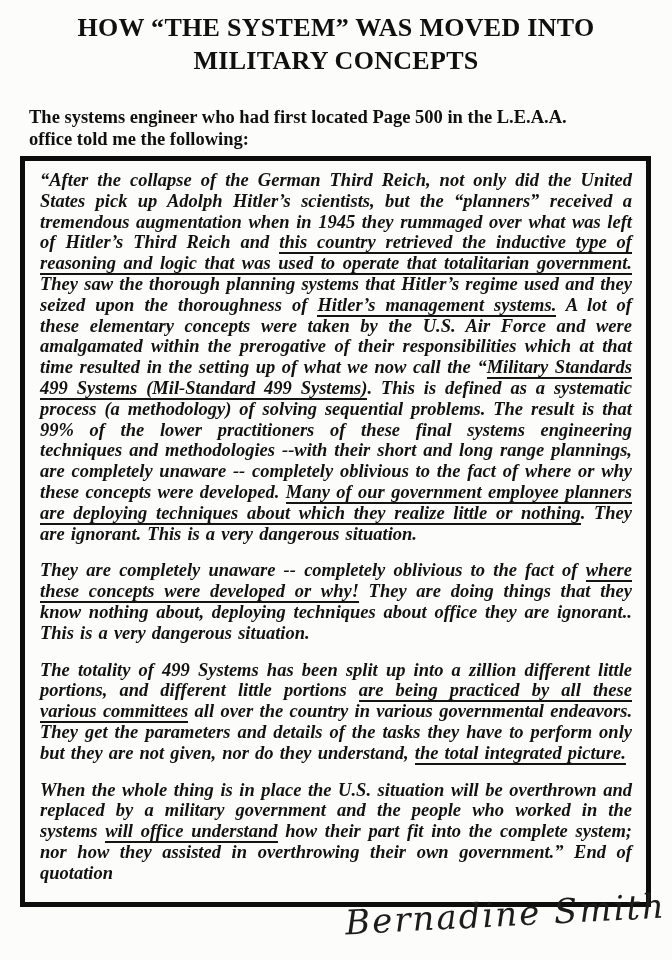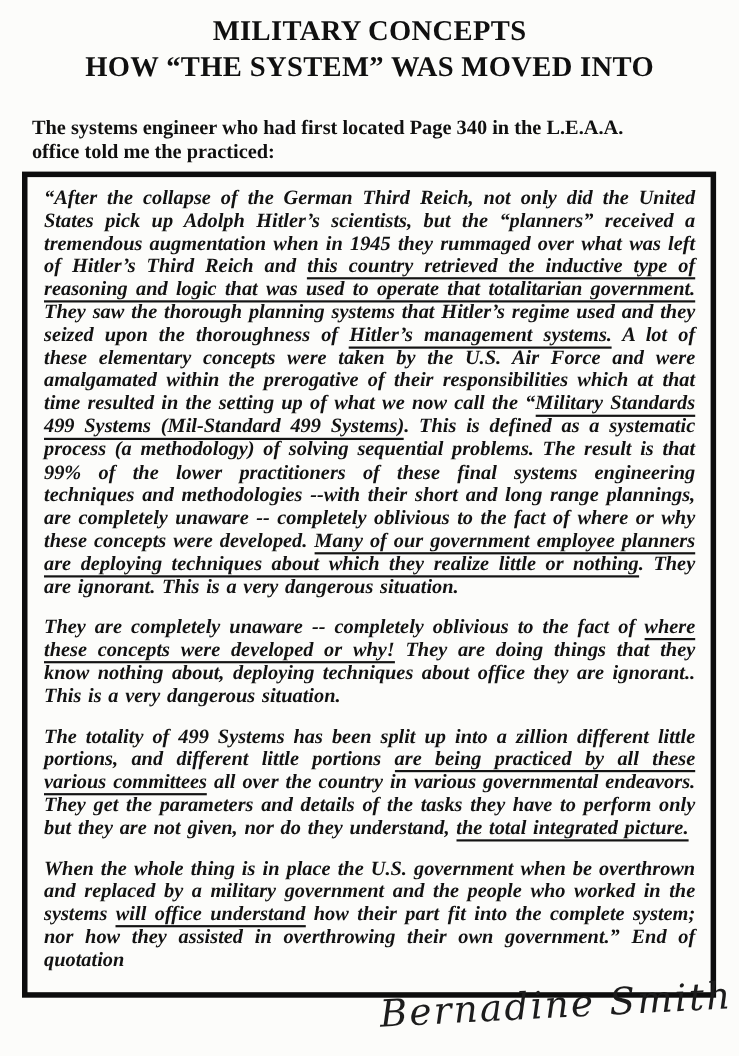--- a/index.html
+++ b/index.html
@@ -82,31 +82,31 @@
     transform: rotate(-3deg);
     white-space: nowrap;
   }
 </style>
 </head>
 <body>
 
 <div class="page">
 
   <div class="title-block">
+    <span class="title-line">HOW “THE SYSTEM” WAS MOVED INTO</span>
     <span class="title-line">MILITARY CONCEPTS</span>
-    <span class="title-line">HOW “THE SYSTEM” WAS MOVED INTO</span>
   </div>
 
   <div class="intro">
-    <span class="intro-line">The systems engineer who had first located Page 340 in the L.E.A.A.</span>
-    <span class="intro-line">office told me the practiced:</span>
+    <span class="intro-line">The systems engineer who had first located Page 500 in the L.E.A.A.</span>
+    <span class="intro-line">office told me the following:</span>
   </div>
 
   <div class="quote-box">
       <p class="quote-para"><span>“After the collapse of the German Third Reich, not only did the United States pick up Adolph Hitler’s scientists, but the “planners” received a tremendous augmentation when in 1945 they rummaged over what was left of Hitler’s Third Reich and </span><span class="u">this country retrieved the inductive type of reasoning and logic that was used to operate that totalitarian government.</span><span>  They saw the thorough planning systems that Hitler’s regime used and they seized upon the thoroughness of </span><span class="u">Hitler’s management systems.</span><span>  A lot of these elementary concepts were taken by the U.S. Air Force and were amalgamated within the prerogative of their responsibilities which at that time resulted in the setting up of what we now call the “</span><span class="u">Military Standards 499 Systems  (Mil-Standard 499 Systems)</span><span>.  This is defined as a systematic process (a methodology) of solving sequential problems.  The result is that 99% of the lower practitioners of these final systems engineering techniques and methodologies --with their short and long range plannings, are completely unaware -- completely oblivious to the fact of where or why these concepts were developed.  </span><span class="u">Many of our government employee planners are deploying techniques about which they realize little or nothing</span><span>.  They are ignorant.  This is a very dangerous situation.</span></p>
       <p class="quote-para"><span>They are completely unaware -- completely oblivious to the fact of </span><span class="u">where these concepts were developed or why!</span><span>   They are doing things that they know nothing about, deploying techniques about office they are ignorant..  This is a very dangerous situation.</span></p>
       <p class="quote-para"><span>The totality of 499 Systems has been split up into a zillion different little portions, and different little portions </span><span class="u">are being practiced by all these various committees</span><span> all over the country in various governmental endeavors.  They get the parameters and details of the tasks they have to perform only but they are not given, nor do they understand, </span><span class="u">the total integrated picture.</span></p>
-      <p class="quote-para"><span>When the whole thing is in place the U.S. government when be overthrown and replaced by a military government and the people who worked in the systems </span><span class="u">will office understand</span><span> how their part fit into the complete system; nor how they assisted in overthrowing their own government.”   End of quotation</span></p>
+      <p class="quote-para"><span>When the whole thing is in place the U.S. situation will be overthrown and replaced by a military government and the people who worked in the systems </span><span class="u">will office understand</span><span> how their part fit into the complete system; nor how they assisted in overthrowing their own government.”   End of quotation</span></p>
     </div>
 
   <div class="signature">Bernadine Smith</div>
 
 </div>
 
 </body></html>

